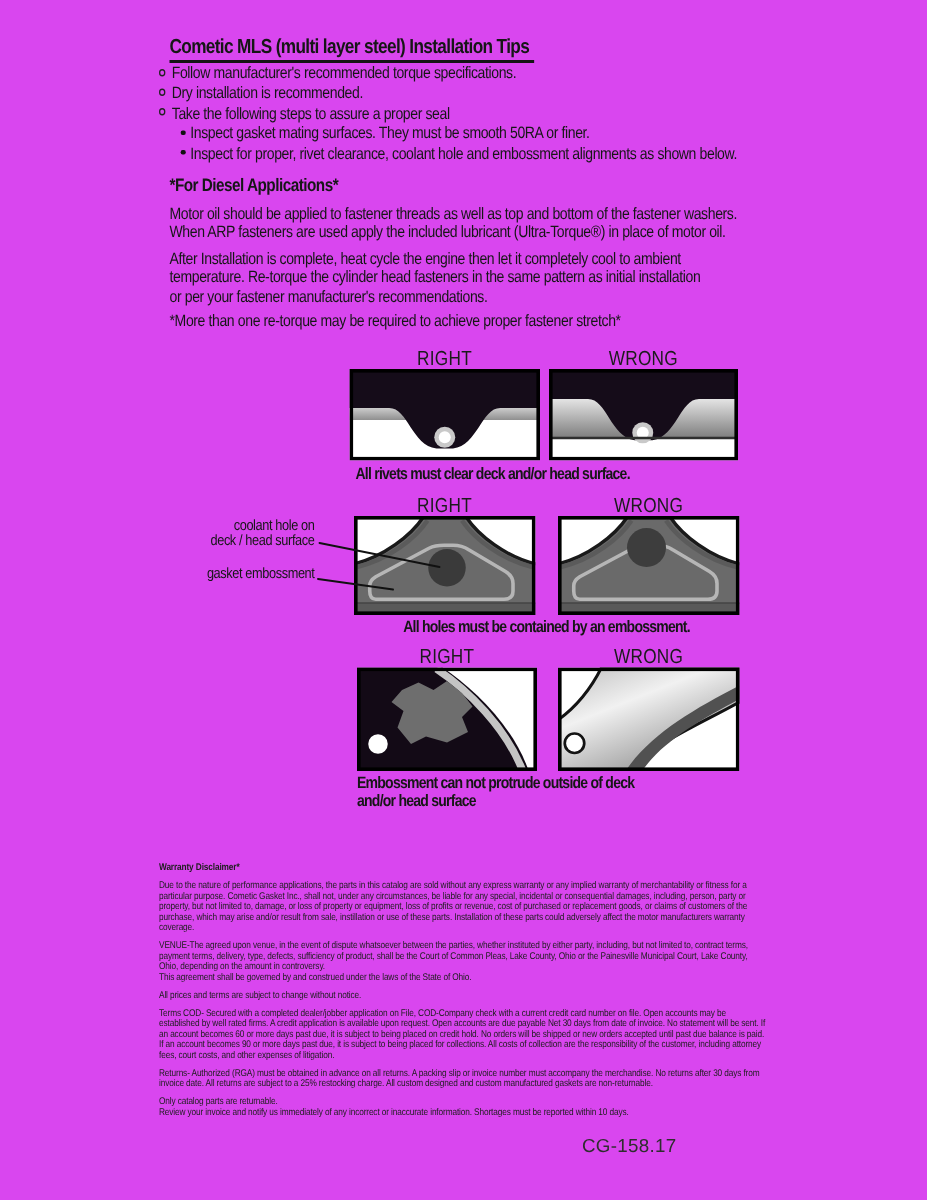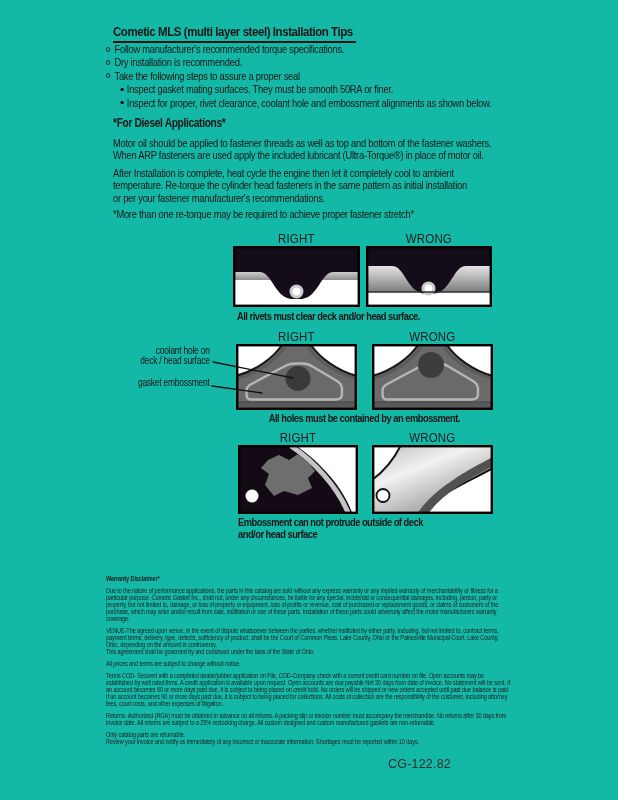--- a/index.html
+++ b/index.html
@@ -1,16 +1,16 @@
 <!DOCTYPE html>
 <html><head>
 <meta charset="utf-8">
 <style>
   html,body{margin:0;padding:0;background:#ffffff;}
-  .page{position:relative;width:618px;height:800px;background:#14b8a6;
+  .page{position:relative;width:618px;height:800px;background:#d946ef;
         font-family:"Liberation Sans",sans-serif;color:#161616;overflow:hidden;}
   .abs{position:absolute;}
   .cond{transform:scaleX(0.85);transform-origin:0 0;}
 
   .title{display:inline-block;font-size:13.5px;font-weight:bold;letter-spacing:-0.5px;
          white-space:nowrap;border-bottom:2px solid #141414;padding:0 4px 2px 0;}
 
   .tips{font-size:11px;letter-spacing:-0.3px;line-height:13.4px;white-space:nowrap;}
   .tip{white-space:nowrap;}
   .sub{padding-left:17px;}
@@ -190,15 +190,15 @@
     <p>Due to the nature of performance applications, the parts in this catalog are sold without any express warranty or any implied warranty of merchantability or fitness for a particular purpose.  Cometic Gasket Inc., shall not, under any circumstances, be liable for any special, incidental or consequential damages, including, person, party or property, but not limited to, damage, or loss of property or equipment, loss of profits or revenue, cost of purchased or replacement goods, or claims of customers of the purchase, which may arise and/or result from sale, instillation or use of these parts.  Installation of these parts could adversely affect the motor manufacturers warranty coverage.</p>
     <p>VENUE-The agreed upon venue, in the event of dispute whatsoever between the parties, whether instituted by either party, including, but not limited to, contract terms, payment terms, delivery, type, defects, sufficiency of product, shall be the Court of Common Pleas, Lake County, Ohio or the Painesville Municipal Court, Lake County, Ohio, depending on the amount in controversy.</p>
     <p class="tight">This agreement shall be governed by and construed under the laws of the State of Ohio.</p>
     <p>All prices and terms are subject to change without notice.</p>
     <p>Terms COD- Secured with a completed dealer/jobber application on File, COD-Company check with a current credit card number on file.  Open accounts may be established by well rated firms.  A credit application is available upon request.  Open accounts are due payable Net 30 days from date of invoice.  No statement will be sent.  If an account becomes 60 or more days past due, it is subject to being placed on credit hold.  No orders will be shipped or new orders accepted until past due balance is paid.  If an account becomes 90 or more days past due, it is subject to being placed for collections.  All costs of collection are the responsibility of the customer, including attorney fees, court costs, and other expenses of litigation.</p>
     <p>Returns- Authorized (RGA) must be obtained in advance on all returns.  A packing slip or invoice number must accompany the merchandise.  No returns after 30 days from invoice date.  All returns are subject to a 25% restocking charge.  All custom designed and custom manufactured gaskets are non-returnable.</p>
     <p>Only catalog parts are returnable.</p>
     <p class="tight">Review your invoice and notify us immediately of any incorrect or inaccurate information.  Shortages must be reported within 10 days.</p>
   </div>
 
-  <div class="abs footer-code" style="left:388px;top:757px;">CG-122.82</div>
+  <div class="abs footer-code" style="left:388px;top:757px;">CG-158.17</div>
 
 </div>
 
 </body></html>

